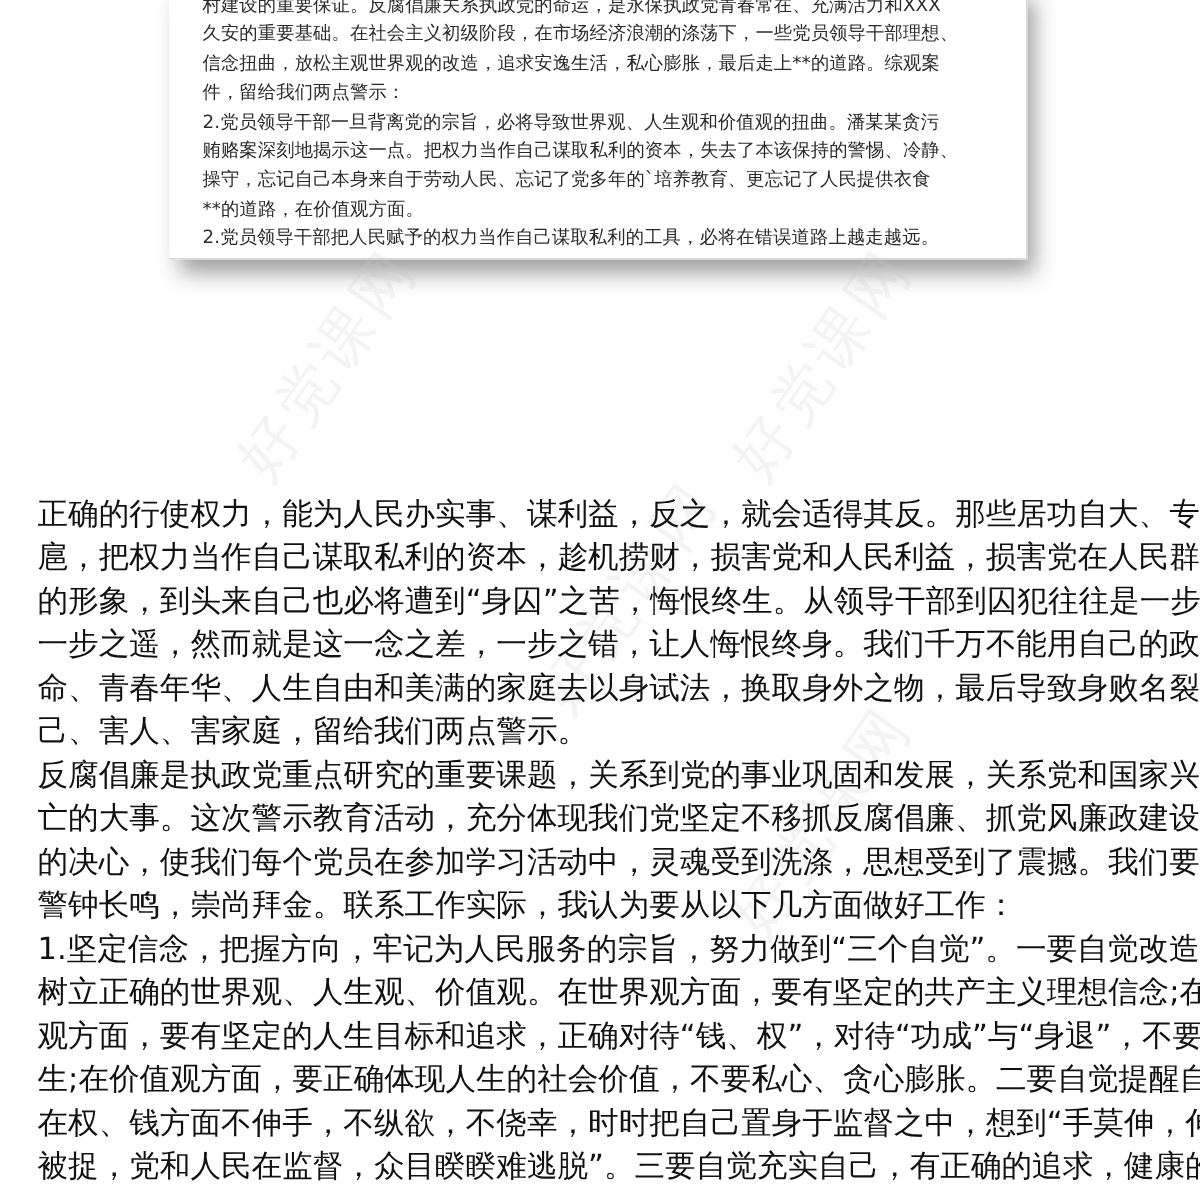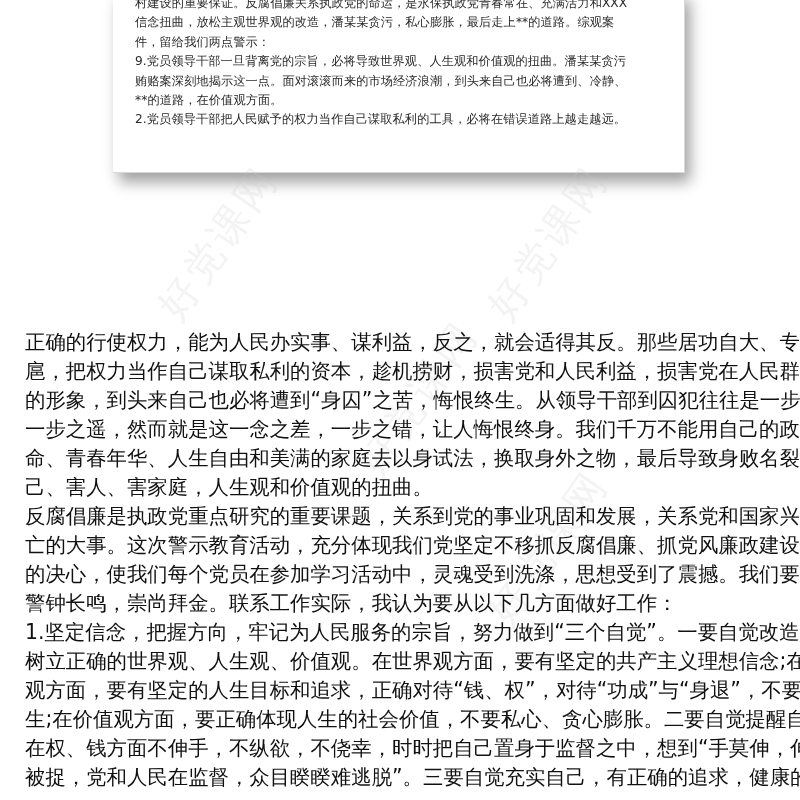--- a/index.html
+++ b/index.html
@@ -71,41 +71,43 @@
       white-space: nowrap;
     }
   </style>
 </head>
 <body>
 
 <div class="card-shadow"></div>
 <div class="card">
   <div class="card-text">
     <span class="ln">村建设的重要保证。反腐倡廉关系执政党的命运，是永保执政党青春常在、充满活力和XXX</span>
-    <span class="ln">信念扭曲，放松主观世界观的改造，潘某某贪污，私心膨胀，最后走上**的道路。综观案</span>
+    <span class="ln">久安的重要基础。在社会主义初级阶段，在市场经济浪潮的涤荡下，一些党员领导干部理想、</span>
+    <span class="ln">信念扭曲，放松主观世界观的改造，追求安逸生活，私心膨胀，最后走上**的道路。综观案</span>
     <span class="ln">件，留给我们两点警示：</span>
-    <span class="ln">9.党员领导干部一旦背离党的宗旨，必将导致世界观、人生观和价值观的扭曲。潘某某贪污</span>
-    <span class="ln">贿赂案深刻地揭示这一点。面对滚滚而来的市场经济浪潮，到头来自己也必将遭到、冷静、</span>
+    <span class="ln">2.党员领导干部一旦背离党的宗旨，必将导致世界观、人生观和价值观的扭曲。潘某某贪污</span>
+    <span class="ln">贿赂案深刻地揭示这一点。把权力当作自己谋取私利的资本，失去了本该保持的警惕、冷静、</span>
+    <span class="ln">操守，忘记自己本身来自于劳动人民、忘记了党多年的`培养教育、更忘记了人民提供衣食</span>
     <span class="ln">**的道路，在价值观方面。</span>
     <span class="ln">2.党员领导干部把人民赋予的权力当作自己谋取私利的工具，必将在错误道路上越走越远。</span>
   </div>
 </div>
 
 <div class="watermark" style="left:130px; top:215px;">好党课网</div>
 <div class="watermark" style="left:460px; top:215px;">好党课网</div>
 <div class="watermark" style="left:330px; top:370px;">好党课网</div>
 <div class="watermark" style="left:460px; top:520px;">好党课网</div>
 
 <div class="body-text">
   <span class="ln">正确的行使权力，能为人民办实事、谋利益，反之，就会适得其反。那些居功自大、专横跋</span>
   <span class="ln">扈，把权力当作自己谋取私利的资本，趁机捞财，损害党和人民利益，损害党在人民群众中</span>
   <span class="ln">的形象，到头来自己也必将遭到“身囚”之苦，悔恨终生。从领导干部到囚犯往往是一步之差、</span>
   <span class="ln">一步之遥，然而就是这一念之差，一步之错，让人悔恨终身。我们千万不能用自己的政治生</span>
   <span class="ln">命、青春年华、人生自由和美满的家庭去以身试法，换取身外之物，最后导致身败名裂，害</span>
-  <span class="ln">己、害人、害家庭，人生观和价值观的扭曲。</span>
+  <span class="ln">己、害人、害家庭，留给我们两点警示。</span>
   <span class="ln">反腐倡廉是执政党重点研究的重要课题，关系到党的事业巩固和发展，关系党和国家兴衰存</span>
   <span class="ln">亡的大事。这次警示教育活动，充分体现我们党坚定不移抓反腐倡廉、抓党风廉政建设工作</span>
   <span class="ln">的决心，使我们每个党员在参加学习活动中，灵魂受到洗涤，思想受到了震撼。我们要时刻</span>
   <span class="ln">警钟长鸣，崇尚拜金。联系工作实际，我认为要从以下几方面做好工作：</span>
   <span class="ln">1.坚定信念，把握方向，牢记为人民服务的宗旨，努力做到“三个自觉”。一要自觉改造自己，</span>
   <span class="ln">树立正确的世界观、人生观、价值观。在世界观方面，要有坚定的共产主义理想信念;在人生</span>
   <span class="ln">观方面，要有坚定的人生目标和追求，正确对待“钱、权”，对待“功成”与“身退”，不要自毁人</span>
   <span class="ln">生;在价值观方面，要正确体现人生的社会价值，不要私心、贪心膨胀。二要自觉提醒自己，</span>
   <span class="ln">在权、钱方面不伸手，不纵欲，不侥幸，时时把自己置身于监督之中，想到“手莫伸，伸手必</span>
   <span class="ln">被捉，党和人民在监督，众目睽睽难逃脱”。三要自觉充实自己，有正确的追求，健康的心态</span>

